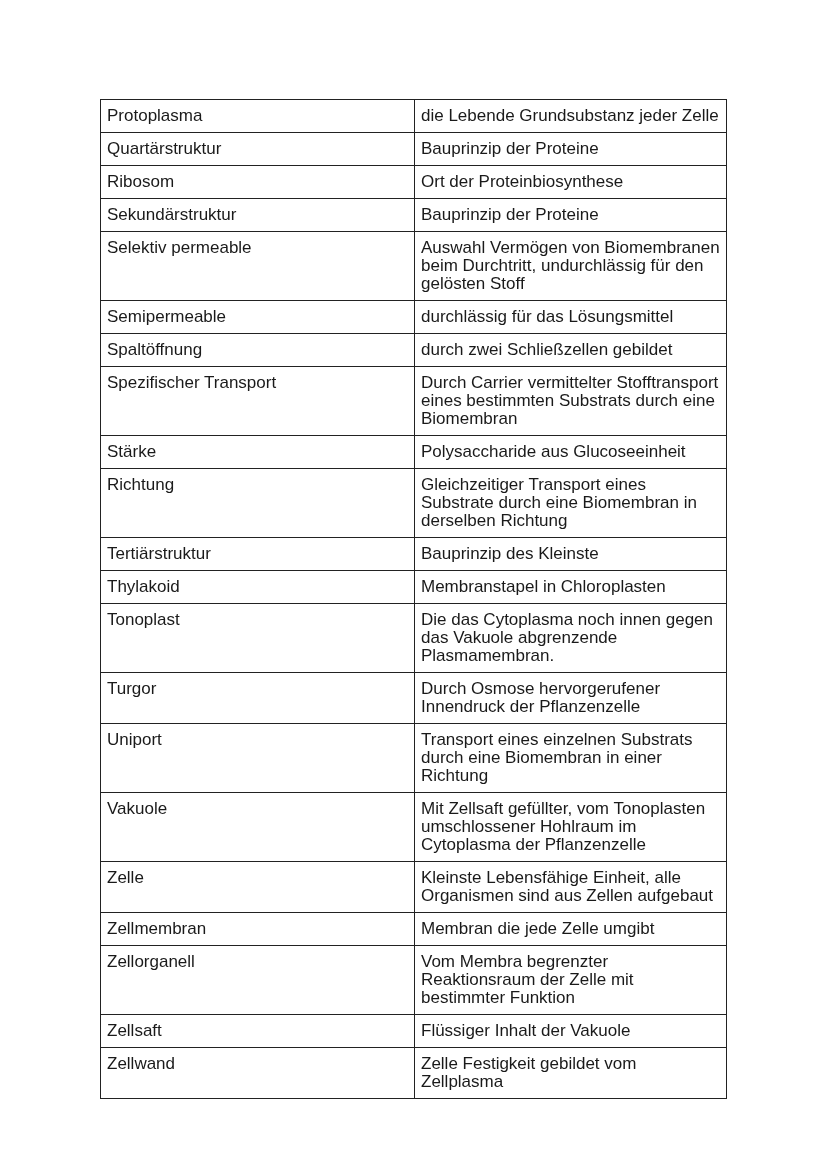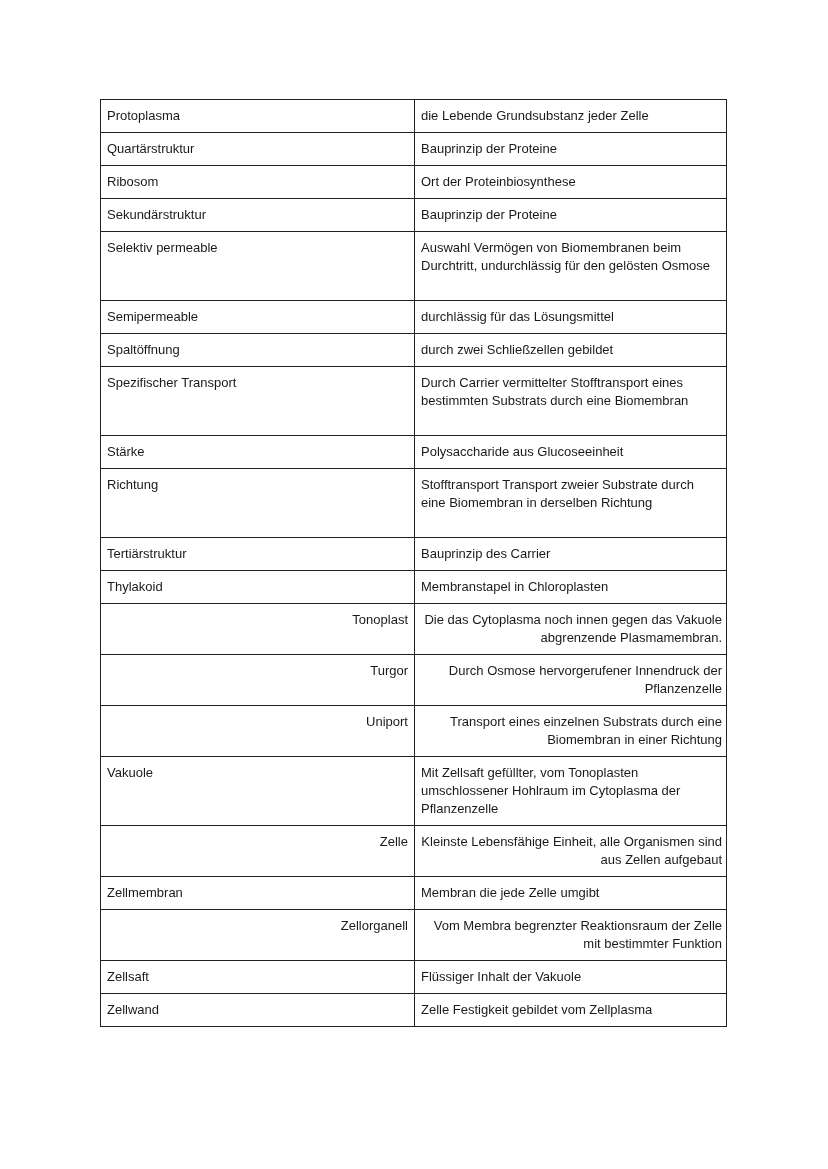--- a/index.html
+++ b/index.html
@@ -22,34 +22,34 @@
       width: 627px;
     }
     table.glossary {
       border-collapse: collapse;
       width: 627px;
       table-layout: fixed;
     }
     table.glossary td {
       border: 1.5px solid #222222;
       vertical-align: top;
-      font-size: 13px;
+      font-size: 17px;
       line-height: 18px;
       padding: 7px 6px 7px 6px;
       word-wrap: break-word;
     }
     table.glossary td.term {
       width: 300px;
     }
     table.glossary td.def {
       width: 300px;
       padding-right: 4px;
     }
     table.glossary tr.lines-1 td { height: 18px; }
-    table.glossary tr.lines-2 td { height: 36px; text-align: right; }
+    table.glossary tr.lines-2 td { height: 36px; }
     table.glossary tr.lines-3 td { height: 54px; }
   </style>
 </head>
 <body>
 
 <div class="page">
   <table class="glossary">
     <tbody>
       <tr class="lines-1">
         <td class="term">Protoplasma</td>
@@ -62,45 +62,45 @@
       <tr class="lines-1">
         <td class="term">Ribosom</td>
         <td class="def">Ort der Proteinbiosynthese</td>
       </tr>
       <tr class="lines-1">
         <td class="term">Sekundärstruktur</td>
         <td class="def">Bauprinzip der Proteine</td>
       </tr>
       <tr class="lines-3">
         <td class="term">Selektiv permeable</td>
-        <td class="def">Auswahl Vermögen von Biomembranen beim Durchtritt, undurchlässig für den gelösten Osmose</td>
+        <td class="def">Auswahl Vermögen von Biomembranen beim Durchtritt, undurchlässig für den gelösten Stoff</td>
       </tr>
       <tr class="lines-1">
         <td class="term">Semipermeable</td>
         <td class="def">durchlässig für das Lösungsmittel</td>
       </tr>
       <tr class="lines-1">
         <td class="term">Spaltöffnung</td>
         <td class="def">durch zwei Schließzellen gebildet</td>
       </tr>
       <tr class="lines-3">
         <td class="term">Spezifischer Transport</td>
         <td class="def">Durch Carrier vermittelter Stofftransport eines bestimmten Substrats durch eine Biomembran</td>
       </tr>
       <tr class="lines-1">
         <td class="term">Stärke</td>
         <td class="def">Polysaccharide aus Glucoseeinheit</td>
       </tr>
       <tr class="lines-3">
         <td class="term">Richtung</td>
-        <td class="def">Stofftransport Transport zweier Substrate durch eine Biomembran in derselben Richtung</td>
+        <td class="def">Gleichzeitiger Transport eines Substrate durch eine Biomembran in derselben Richtung</td>
       </tr>
       <tr class="lines-1">
         <td class="term">Tertiärstruktur</td>
-        <td class="def">Bauprinzip des Carrier</td>
+        <td class="def">Bauprinzip des Kleinste</td>
       </tr>
       <tr class="lines-1">
         <td class="term">Thylakoid</td>
         <td class="def">Membranstapel in Chloroplasten</td>
       </tr>
       <tr class="lines-2">
         <td class="term">Tonoplast</td>
         <td class="def">Die das Cytoplasma noch innen gegen das Vakuole abgrenzende Plasmamembran.</td>
       </tr>
       <tr class="lines-2">

